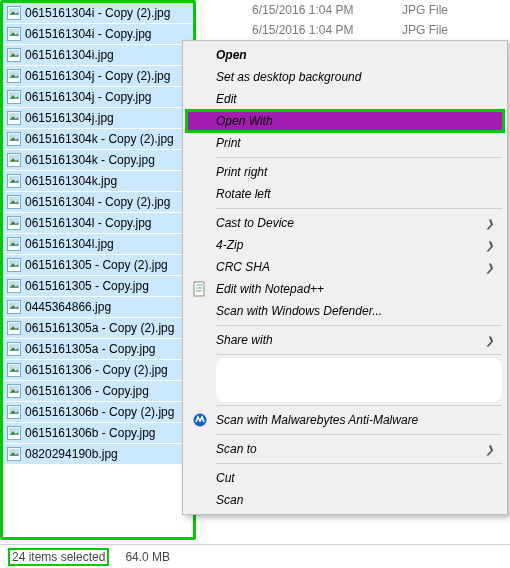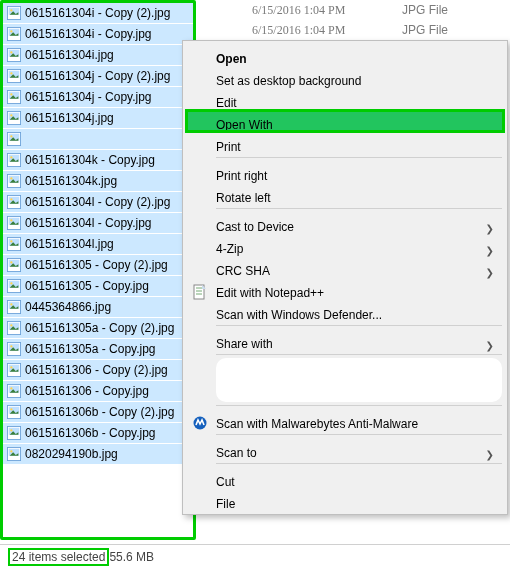--- a/index.html
+++ b/index.html
@@ -4,30 +4,30 @@
 <style>
   * { box-sizing: border-box; margin: 0; padding: 0; font-family: "Segoe UI", Tahoma, sans-serif; font-size: 12px; }
   html, body { width: 510px; height: 568px; overflow: hidden; background: #fff; }
   .main { display: flex; width: 100%; height: 540px; position: relative; }
   .file-col { width: 196px; border: 3px solid #0c0; border-radius: 2px; background: #fff; overflow: hidden; }
   .file-row { display: flex; align-items: center; height: 21px; padding-left: 4px; background: #cce8ff; border-bottom: 1px solid #fff; white-space: nowrap; }
   .file-row .lbl { padding-left: 4px; color: #000; }
   .img-icon { width: 14px; height: 14px; flex: 0 0 14px; }
   .right-bg { flex: 1; background: #fff; position: relative; }
   .faded-row { position: absolute; left: 0; right: 0; height: 20px; display: flex; align-items: center; color: #7a7a7a; padding-left: 56px; gap: 30px; }
-  .faded-row span:first-child { width: 120px; font-family: Liberation Serif, serif; }
+  .faded-row span:first-child { width: 120px; }
   .context-menu { position: absolute; left: 182px; top: 40px; width: 326px; background: #f0f0f0; border: 1px solid #bfbfbf; box-shadow: 3px 3px 6px rgba(0,0,0,0.25); padding: 3px; }
-  .mi { display: flex; align-items: flex-end; height: 22px; padding-left: 30px; padding-right: 8px; color: #000; position: relative; }
-  .mi.hover { background: #22c55e; }
+  .mi { display: flex; align-items: center; height: 22px; padding-left: 30px; padding-right: 8px; color: #000; position: relative; font-style: italic; }
+  .mi.hover { background: #a21caf; }
   .mi.highlight { outline: 3px solid #0c0; outline-offset: -2px; }
   .mi .chev { position: absolute; right: 10px; font-size: 10px; color: #555; }
   .mi .mi-icon { position: absolute; left: 6px; width: 16px; height: 16px; }
   .sep { height: 1px; background: #d0d0d0; margin: 3px 2px 3px 30px; }
   .blank-zone { height: 44px; margin: 2px 2px 2px 30px; background: #fff; border-radius: 10px; }
-  .statusbar { position: absolute; left: 0; bottom: 0; width: 510px; height: 24px; border-top: 1px solid #d0d0d0; display: flex; align-items: center; padding-left: 8px; gap: 0; background: #fff; color: #444; }
+  .statusbar { position: absolute; left: 0; bottom: 0; width: 510px; height: 24px; border-top: 1px solid #d0d0d0; display: flex; align-items: center; padding-left: 8px; gap: 16px; background: #fff; color: #444; }
   .status-selected { border: 2px solid #0c0; padding: 0 2px; }
 </style>
 </head>
 <body>
 
 <div class="main">
   <div class="file-col" id="file-col">
       <div class="file-row">
         <svg class="img-icon" viewBox="0 0 16 16">
           <rect x="0.5" y="0.5" width="15" height="15" fill="#fff" stroke="#6aa0d8"></rect>
@@ -82,20 +82,21 @@
         </svg>
         <span class="lbl">0615161304j.jpg</span>
       </div>
       <div class="file-row">
         <svg class="img-icon" viewBox="0 0 16 16">
           <rect x="0.5" y="0.5" width="15" height="15" fill="#fff" stroke="#6aa0d8"></rect>
           <rect x="2" y="2" width="12" height="8" fill="#bfe0ff"></rect>
           <circle cx="5" cy="5" r="1.3" fill="#ffd24d"></circle>
           <polygon points="3,10 7,6 10,9 13,7 13,10" fill="#3b7f3b"></polygon>
         </svg>
+        <span class="lbl">0615161304k - Copy (2).jpg</span>
       </div>
       <div class="file-row">
         <svg class="img-icon" viewBox="0 0 16 16">
           <rect x="0.5" y="0.5" width="15" height="15" fill="#fff" stroke="#6aa0d8"></rect>
           <rect x="2" y="2" width="12" height="8" fill="#bfe0ff"></rect>
           <circle cx="5" cy="5" r="1.3" fill="#ffd24d"></circle>
           <polygon points="3,10 7,6 10,9 13,7 13,10" fill="#3b7f3b"></polygon>
         </svg>
         <span class="lbl">0615161304k - Copy.jpg</span>
       </div>
@@ -304,21 +305,21 @@
       <div class="sep"></div>
       <div class="mi">
         <span>Scan to</span>
         <span class="chev">❯</span>
       </div>
       <div class="sep"></div>
       <div class="mi">
         <span>Cut</span>
       </div>
       <div class="mi">
-        <span>File</span>
+        <span>Scan</span>
       </div>
     </div>
 </div>
 
 <div class="statusbar">
   <span class="status-selected">24 items selected</span>
-  <span>55.6 MB</span>
+  <span>64.0 MB</span>
 </div>
 
 </body></html>

